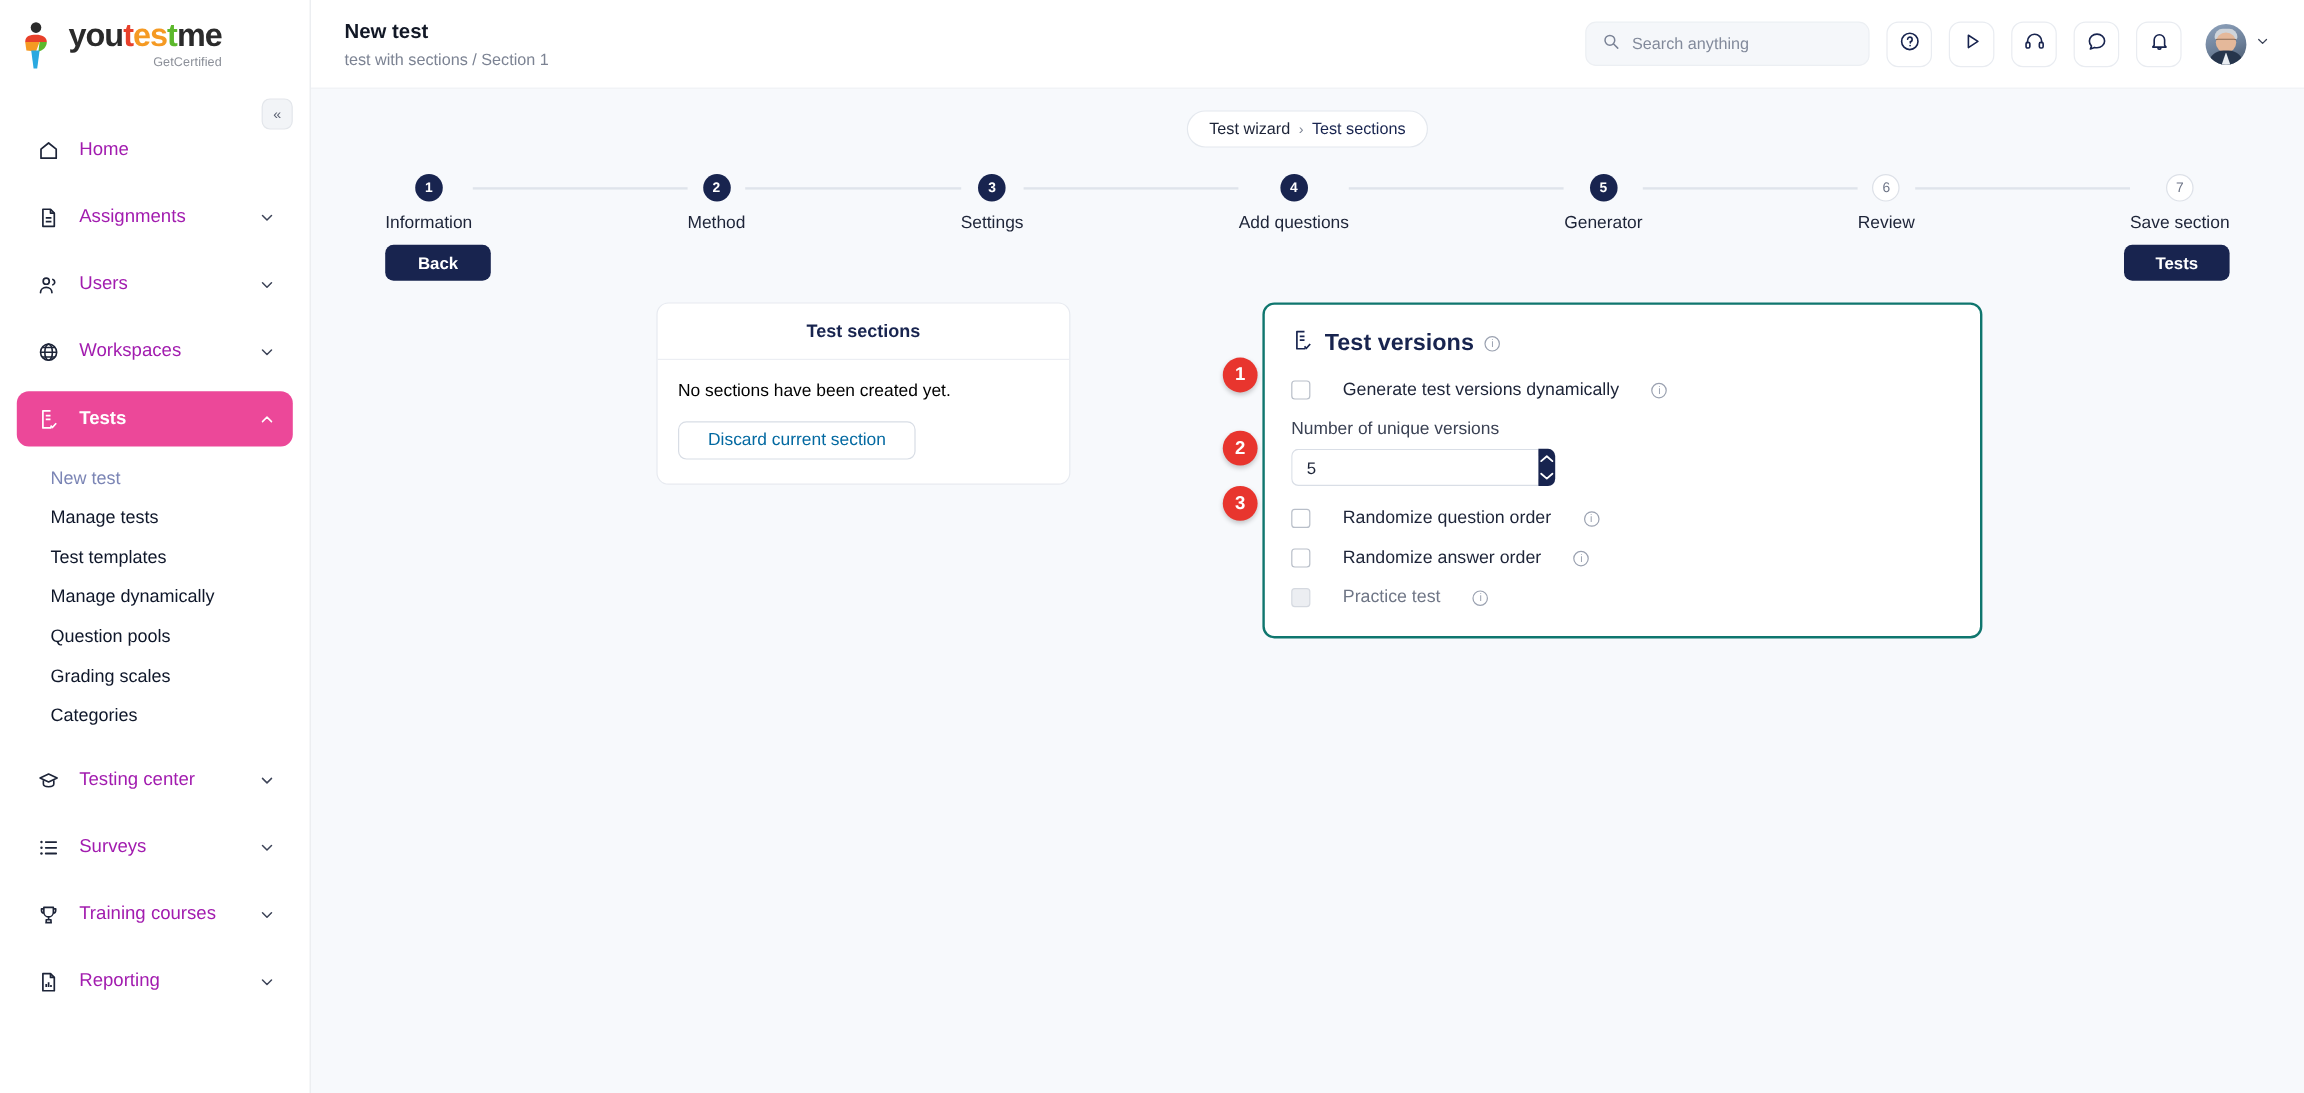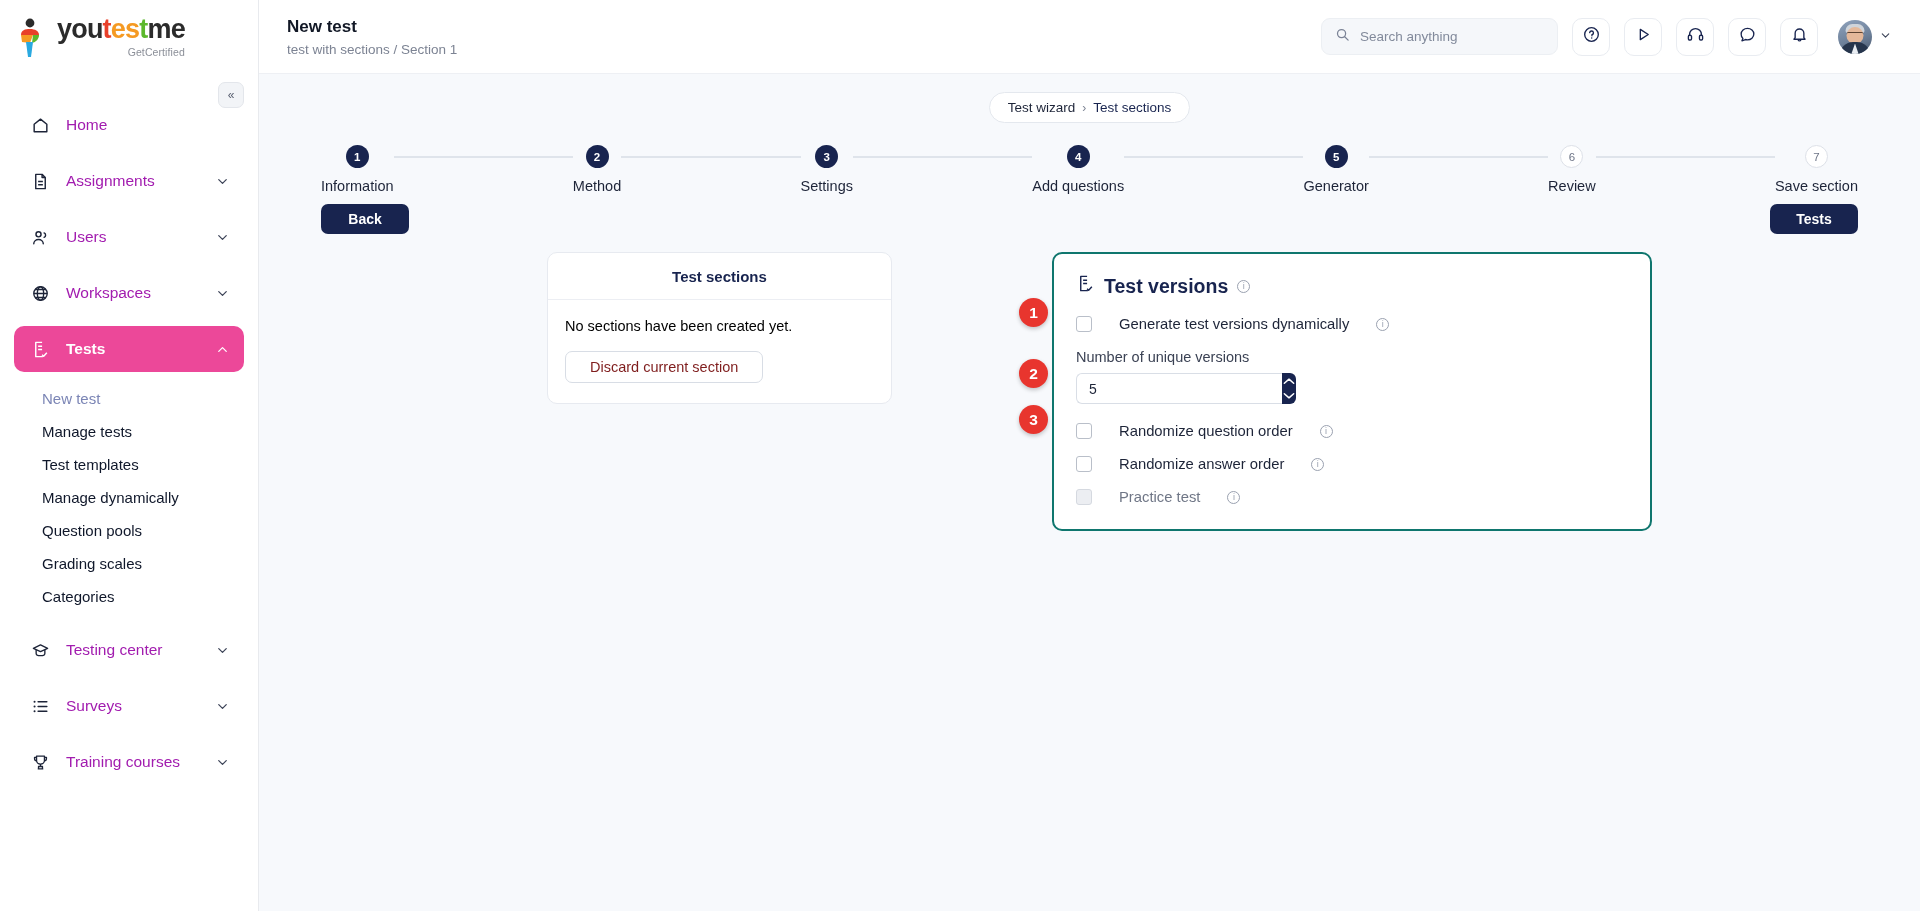--- a/index.html
+++ b/index.html
@@ -158,21 +158,21 @@
   .card-head {
     text-align: center; font-size: 15px; font-weight: 700;
     color: #18244f; padding: 15px 0 14px 0;
     border-bottom: 1px solid #eceef3;
   }
   .card-body { padding: 18px 17px 20px 17px; }
   .empty-txt { font-size: 14.5px; color: #000000; margin-bottom: 17px; }
   .btn-outline {
     border: 1px solid #d8dde5; background: #ffffff;
     border-radius: 7px; height: 32px; padding: 0 24px;
-    font-size: 14.5px; color: #7f1d1d; cursor: pointer;
+    font-size: 14.5px; color: #0369a1; cursor: pointer;
     font-family: "Liberation Sans", sans-serif;
   }
 
   .panel-right { width: 600px; margin-left: 160px; position: relative; }
   .versions-card { background: #ffffff; border: 2px solid #0f766e; border-radius: 10px; padding: 20px 22px 22px 22px; }
   .versions-title {
     display: flex; align-items: center; gap: 9px;
     font-size: 19.5px; font-weight: 700; color: #18244f;
     margin-bottom: 18px;
   }
@@ -382,20 +382,35 @@
           </svg>
       </span>
       <span class="lbl">Training courses</span>
       <span class="chev">
         <svg width="15" height="15" viewBox="0 0 24 24" fill="none" stroke="currentColor" stroke-width="2" stroke-linecap="round" stroke-linejoin="round">
             <path d="M6 9l6 6 6-6"></path>
           </svg>
       </span>
     </div>
 
+    <div class="nav-item">
+      <span class="ico">
+        <svg width="19" height="19" viewBox="0 0 24 24" fill="none" stroke="currentColor" stroke-width="1.8" stroke-linejoin="round">
+            <path d="M14 3H6v18h12V7z"></path>
+            <path d="M14 3v4h4"></path>
+            <path d="M9.5 17v-3M12 17v-5M14.5 17v-2"></path>
+          </svg>
+      </span>
+      <span class="lbl">Reporting</span>
+      <span class="chev">
+        <svg width="15" height="15" viewBox="0 0 24 24" fill="none" stroke="currentColor" stroke-width="2" stroke-linecap="round" stroke-linejoin="round">
+            <path d="M6 9l6 6 6-6"></path>
+          </svg>
+      </span>
+    </div>
 
   </nav>
 </aside>
 
 <div class="main">
 
   <header class="topbar">
     <div class="title-block">
       <div class="page-title">New test</div>
       <div class="breadcrumb-sub">test with sections / Section 1</div>

